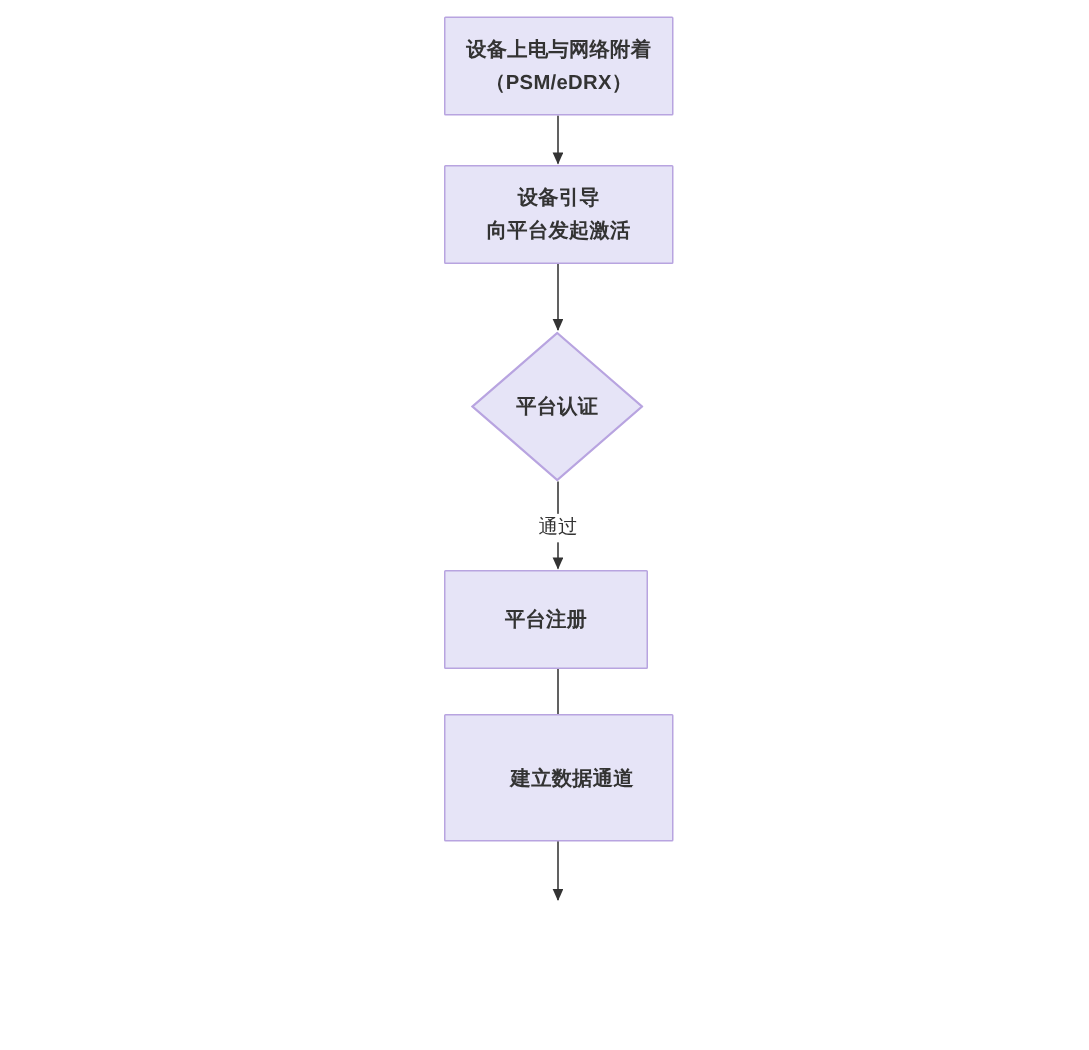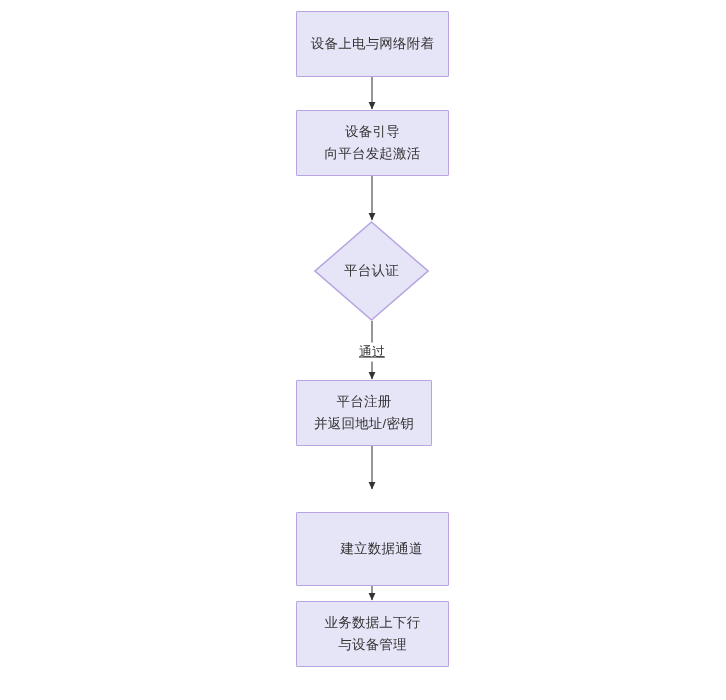--- a/index.html
+++ b/index.html
@@ -25,20 +25,21 @@
     display: flex;
     flex-direction: column;
     align-items: center;
     justify-content: center;
     color: #333333;
     font-size: 13.5px;
     line-height: 1.62;
     letter-spacing: 0.2px;
     text-align: center;
     white-space: nowrap;
+    font-weight: bold;
   }
   .node-process {
     background: #e6e4f7;
     border: 1.5px solid #b8a4e0;
     border-radius: 1px;
   }
   .node-decision {
     background: transparent;
     border: none;
   }
@@ -99,43 +100,39 @@
     <g>
       <line x1="372" y1="446" x2="372" y2="489" stroke="#404040" stroke-width="1.1" marker-end="url(#arrowhead)"></line>
     </g>
     <g>
       <line x1="372" y1="556" x2="372" y2="600" stroke="#404040" stroke-width="1.1" marker-end="url(#arrowhead)"></line>
     </g>
   </svg>
 
   <div class="node node-process" style="left:296px; top:11px; width:153px; height:66px;">
     <span class="node-line">设备上电与网络附着</span>
+    <span class="node-line">（PSM/eDRX）</span>
   </div>
 
   <div class="node node-process" style="left:296px; top:110px; width:153px; height:66px;">
     <span class="node-line">设备引导</span>
     <span class="node-line">向平台发起激活</span>
   </div>
 
   <div class="node node-decision" style="left:314px; top:221px; width:115px; height:100px;">
     <svg class="diamond-shape" viewBox="0 0 115 100" preserveAspectRatio="none">
       <polygon points="57.5,1 114,50 57.5,99 1,50" fill="#e6e4f7" stroke="#b8a4e0" stroke-width="1.5"></polygon>
     </svg>
     <span class="node-line diamond-label">平台认证</span>
   </div>
 
   <div class="node node-process" style="left:296px; top:380px; width:136px; height:66px;">
     <span class="node-line">平台注册</span>
-    <span class="node-line">并返回地址/密钥</span>
   </div>
 
-  <div class="node node-process" style="left:296px; top:512px; width:153px; height:74px;padding-left:18px;">
+  <div class="node node-process" style="left:296px; top:476px; width:153px; height:85px;padding-left:18px;">
     <span class="node-line">建立数据通道</span>
   </div>
 
-  <div class="node node-process" style="left:296px; top:601px; width:153px; height:66px;">
-    <span class="node-line">业务数据上下行</span>
-    <span class="node-line">与设备管理</span>
-  </div>
 
-  <div class="edge-label" style="left:372px; top:352px;text-decoration:underline;">通过</div>
+  <div class="edge-label" style="left:372px; top:352px;">通过</div>
 
 </div>
 
 </body></html>

